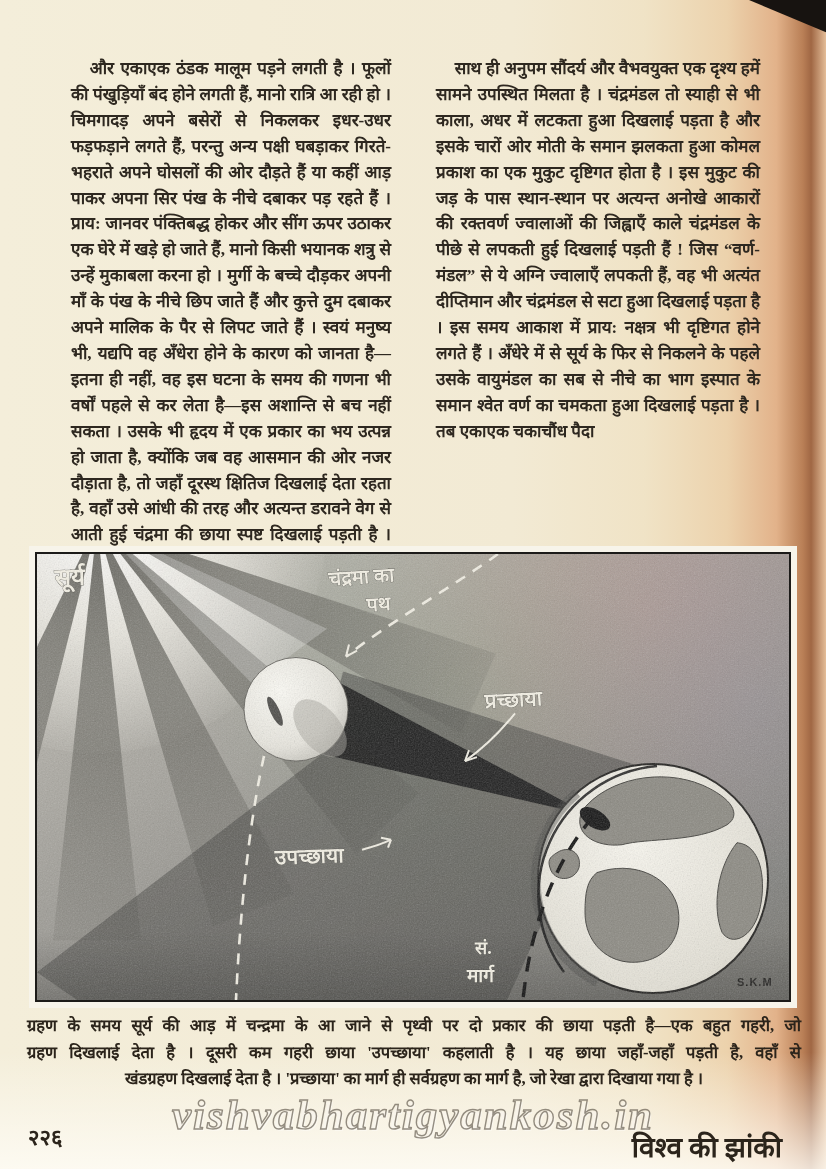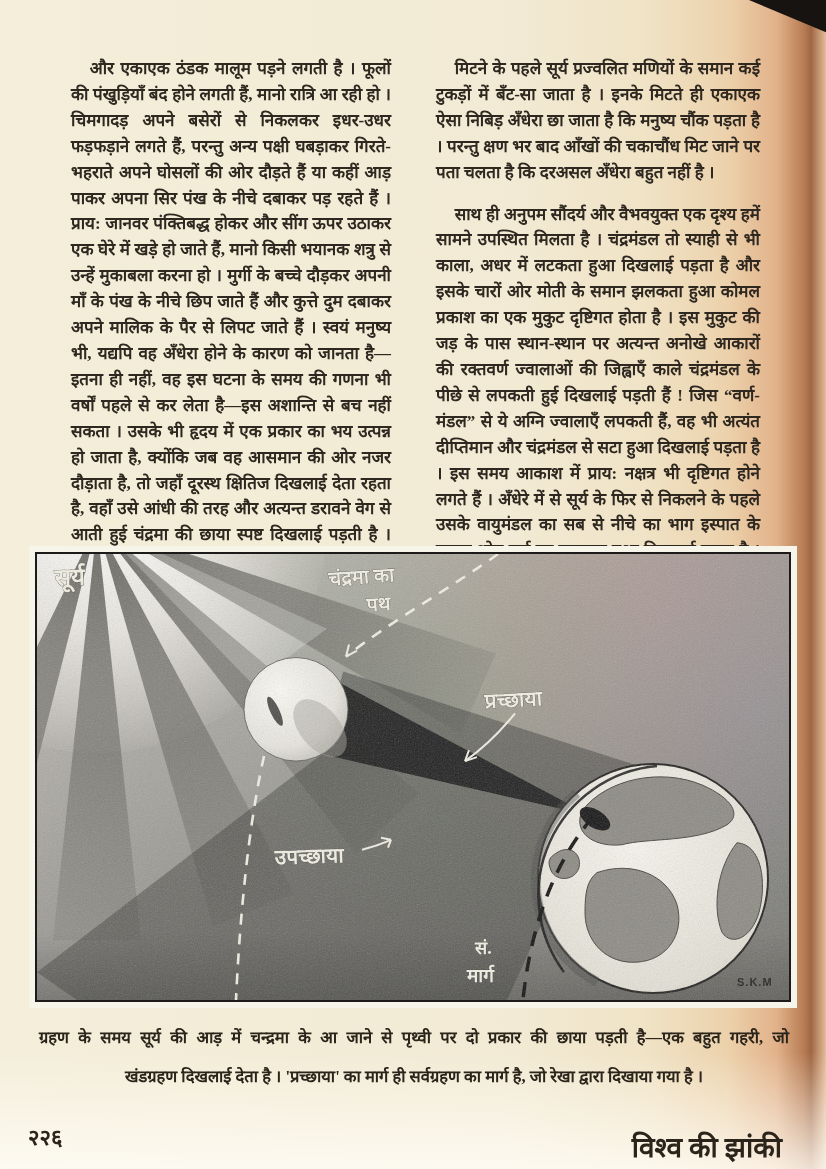--- a/index.html
+++ b/index.html
@@ -33,21 +33,21 @@
     background:#f7f4ea;box-sizing:border-box;padding:6px;margin:0;
   }
   .illus-frame{
     width:100%;height:100%;box-sizing:border-box;
     border:2px solid #1c1b19;overflow:hidden;background:#98968f;
   }
   .caption{
     position:absolute;left:27px;top:1013px;width:774px;
     color:#2b241b;font-size:16.5px;line-height:26.5px;font-weight:bold;
   }
-  .caption p{margin:12px;text-align:justify;text-align-last:justify;}
+  .caption p{margin:0;text-align:justify;text-align-last:justify;}
   .caption p.center{text-align:left;text-align-last:center;}
   .watermark{
     position:absolute;left:0;right:0;top:1090px;text-align:center;
     font-family:"Liberation Serif","DejaVu Serif",serif;
     font-style:italic;font-weight:bold;font-size:43px;letter-spacing:2px;
     color:rgba(244,240,228,0.18);
     -webkit-text-stroke:1.4px rgba(78,70,58,.6);
     text-shadow:1.5px 1.5px 0 rgba(255,255,255,.35);
     pointer-events:none;
   }
@@ -69,21 +69,20 @@
 
 <div class="page">
 
   <div class="corner-black"></div>
 
   <div class="coltext" id="col-left">
     <p>और एकाएक ठंडक मालूम पड़ने लगती है । फूलों की पंखुड़ियाँ बंद होने लगती हैं, मानो रात्रि आ रही हो । चिमगादड़ अपने बसेरों से निकलकर इधर-उधर फड़फड़ाने लगते हैं, परन्तु अन्य पक्षी घबड़ाकर गिरते-भहराते अपने घोसलों की ओर दौड़ते हैं या कहीं आड़ पाकर अपना सिर पंख के नीचे दबाकर पड़ रहते हैं । प्राय: जानवर पंक्तिबद्ध होकर और सींग ऊपर उठाकर एक घेरे में खड़े हो जाते हैं, मानो किसी भयानक शत्रु से उन्हें मुकाबला करना हो । मुर्गी के बच्चे दौड़कर अपनी माँ के पंख के नीचे छिप जाते हैं और कुत्ते दुम दबाकर अपने मालिक के पैर से लिपट जाते हैं । स्वयं मनुष्य भी, यद्यपि वह अँधेरा होने के कारण को जानता है—इतना ही नहीं, वह इस घटना के समय की गणना भी वर्षों पहले से कर लेता है—इस अशान्ति से बच नहीं सकता । उसके भी हृदय में एक प्रकार का भय उत्पन्न हो जाता है, क्योंकि जब वह आसमान की ओर नजर दौड़ाता है, तो जहाँ दूरस्थ क्षितिज दिखलाई देता रहता है, वहाँ उसे आंधी की तरह और अत्यन्त डरावने वेग से आती हुई चंद्रमा की छाया स्पष्ट दिखलाई पड़ती है । सर्वग्रास का क्षण समीप आने पर सूर्य क्षीण रेखा-सा प्रतीत होता है ।</p>
   </div>
 
   <div class="coltext" id="col-right">
-    <p>मिटने के पहले सूर्य प्रज्वलित मणियों के समान कई टुकड़ों में बँट-सा जाता है । इनके मिटते ही एकाएक ऐसा निबिड़ अँधेरा छा जाता है कि मनुष्य चौंक पड़ता है । परन्तु क्षण भर बाद आँखों की चकाचौंध मिट जाने पर पता चलता है कि दरअसल अँधेरा बहुत नहीं है ।</p>
     <p>साथ ही अनुपम सौंदर्य और वैभवयुक्त एक दृश्य हमें सामने उपस्थित मिलता है । चंद्रमंडल तो स्याही से भी काला, अधर में लटकता हुआ दिखलाई पड़ता है और इसके चारों ओर मोती के समान झलकता हुआ कोमल प्रकाश का एक मुकुट दृष्टिगत होता है । इस मुकुट की जड़ के पास स्थान-स्थान पर अत्यन्त अनोखे आकारों की रक्तवर्ण ज्वालाओं की जिह्वाएँ काले चंद्रमंडल के पीछे से लपकती हुई दिखलाई पड़ती हैं ! जिस “वर्ण-मंडल” से ये अग्नि ज्वालाएँ लपकती हैं, वह भी अत्यंत दीप्तिमान और चंद्रमंडल से सटा हुआ दिखलाई पड़ता है । इस समय आकाश में प्राय: नक्षत्र भी दृष्टिगत होने लगते हैं । अँधेरे में से सूर्य के फिर से निकलने के पहले उसके वायुमंडल का सब से नीचे का भाग इस्पात के समान श्वेत वर्ण का चमकता हुआ दिखलाई पड़ता है । तब एकाएक चकाचौंध पैदा</p>
   </div>
 
   <figure class="illus-mat">
     <div class="illus-frame">
       <svg viewBox="0 0 752 448" width="100%" height="100%" preserveAspectRatio="none">
         <defs>
           <filter id="grain" x="0" y="0" width="100%" height="100%">
             <feTurbulence type="fractalNoise" baseFrequency="0.75" numOctaves="3" stitchTiles="stitch"></feTurbulence>
             <feColorMatrix type="saturate" values="0"></feColorMatrix>
@@ -202,20 +201,22 @@
         <text class="handlbl" x="430" y="430" font-size="19">मार्ग</text>
         <text x="700" y="434" font-size="11" font-weight="bold" letter-spacing="1" fill="#1d1c1a" font-family="Liberation Sans, DejaVu Sans, sans-serif">S.K.M</text>
 
         <rect width="752" height="448" filter="url(#grain)" opacity="0.5"></rect>
       </svg>
     </div>
   </figure>
 
   <div class="caption">
     <p>ग्रहण के समय सूर्य की आड़ में चन्द्रमा के आ जाने से पृथ्वी पर दो प्रकार की छाया पड़ती है—एक बहुत गहरी, जो</p>
+    <p>ग्रहण दिखलाई देता है । दूसरी कम गहरी छाया 'उपच्छाया' कहलाती है । यह छाया जहाँ-जहाँ पड़ती है, वहाँ से</p>
     <p class="center">खंडग्रहण दिखलाई देता है । 'प्रच्छाया' का मार्ग ही सर्वग्रहण का मार्ग है, जो रेखा द्वारा दिखाया गया है ।</p>
   </div>
 
+  <div class="watermark">vishvabhartigyankosh.in</div>
 
   <span class="pagenum">२२६</span>
   <span class="booktitle">विश्व की झांकी</span>
 
 </div>
 
 </body></html>

